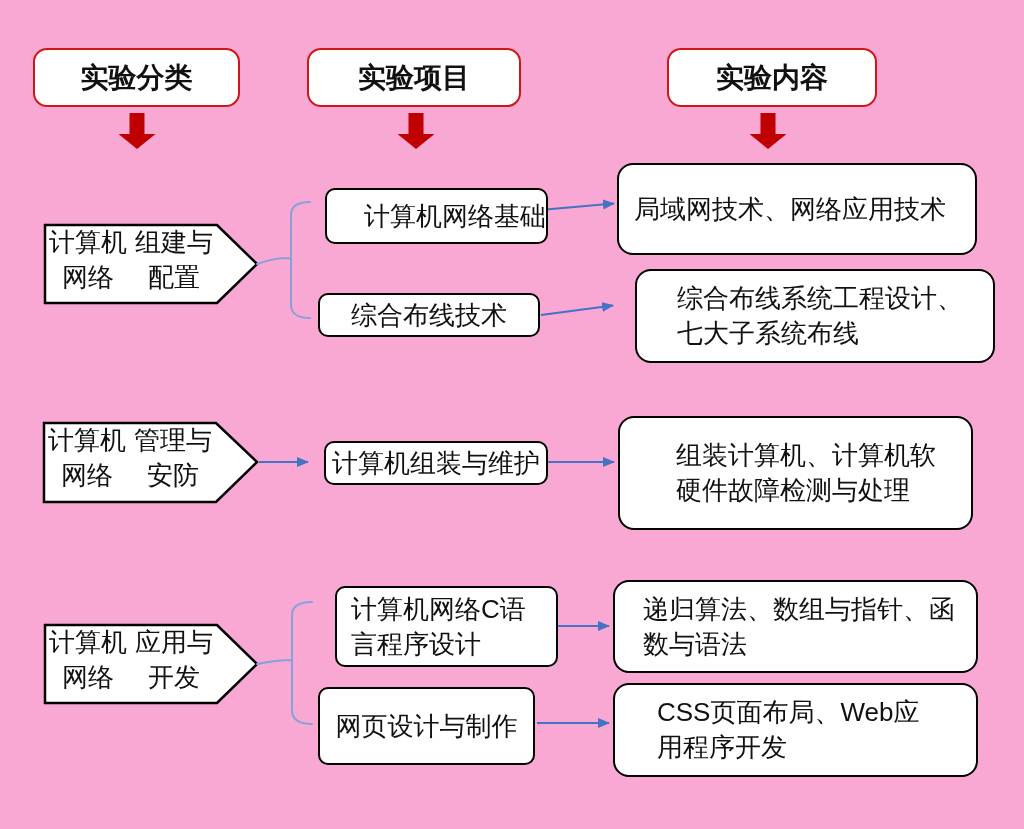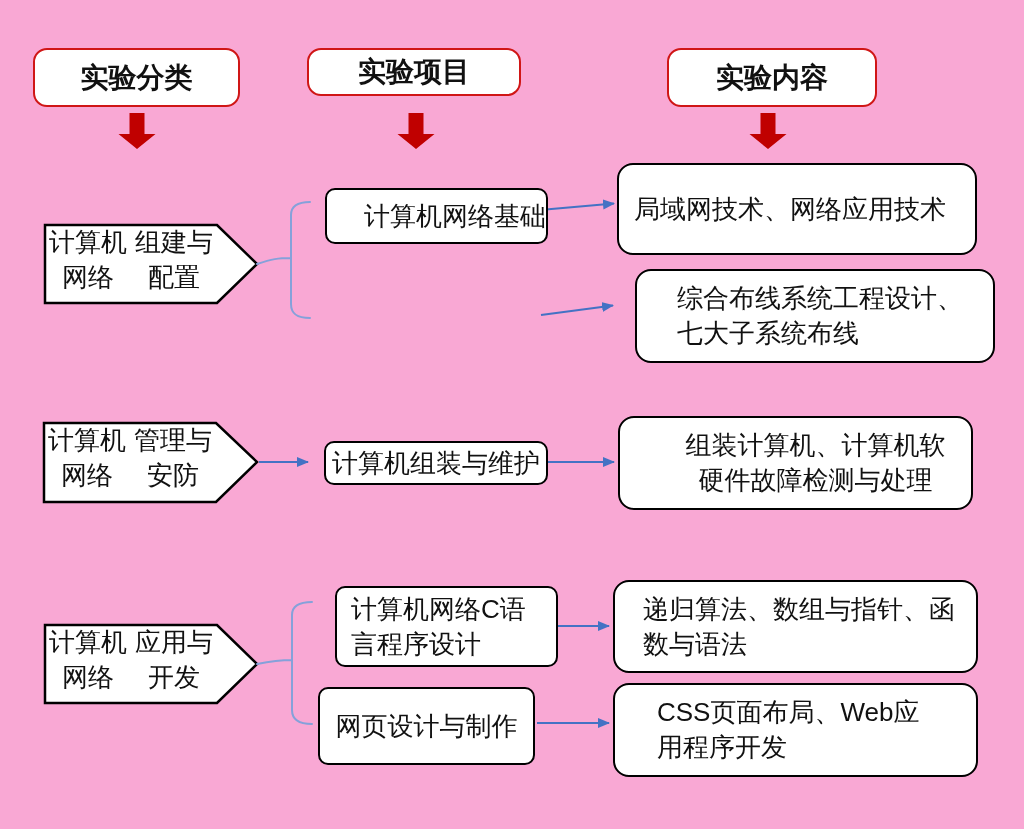--- a/index.html
+++ b/index.html
@@ -50,21 +50,21 @@
     <line class="blue-line" x1="541" y1="315" x2="613" y2="305.5" marker-end="url(#bluehead)"></line>
     <line class="blue-line" x1="259" y1="462" x2="308" y2="462" marker-end="url(#bluehead)"></line>
     <line class="blue-line" x1="539" y1="462" x2="614" y2="462" marker-end="url(#bluehead)"></line>
     <line class="blue-line" x1="540" y1="626" x2="609" y2="626" marker-end="url(#bluehead)"></line>
     <line class="blue-line" x1="537" y1="723" x2="609" y2="723" marker-end="url(#bluehead)"></line>
   </svg>
 
   <div class="box header-box" style="left:33px;top:48px;width:207px;height:59px;">
     <span>实验分类</span>
   </div>
-  <div class="box header-box" style="left:307px;top:48px;width:214px;height:48px;">
+  <div class="box header-box" style="left:307px;top:48px;width:214px;height:59px;">
     <span>实验项目</span>
   </div>
   <div class="box header-box" style="left:667px;top:48px;width:210px;height:59px;">
     <span>实验内容</span>
   </div>
 
   <div class="cat-text" style="left:45px;top:225px;width:172px;height:78px;">
     <div class="l1">计算机网络</div>
     <div class="l2">组建与配置</div>
   </div>
@@ -74,20 +74,24 @@
   </div>
   <div class="cat-text" style="left:45px;top:625px;width:172px;height:78px;">
     <div class="l1">计算机网络</div>
     <div class="l2">应用与开发</div>
   </div>
 
   <div class="box black-box mid-box" style="left:325px;top:188px;width:223px;height:56px;align-items:flex-end;">
     <div class="l1">计算机网络基础</div>
 
   </div>
+  <div class="box black-box mid-box" style="left:318px;top:293px;width:222px;height:44px;">
+    <div class="l1">综合布线技术</div>
+
+  </div>
   <div class="box black-box mid-box" style="left:313px;top:441px;width:224px;height:44px;margin-left:11px;">
     <div class="l1">计算机组装与维护</div>
 
   </div>
   <div class="box black-box mid-box" style="left:315px;top:586px;width:223px;height:81px;text-align:left;padding-left:14px;margin-left:20px;">
     <div class="l1">计算机网络C语</div>
     <div class="l2">言程序设计</div>
   </div>
   <div class="box black-box mid-box" style="left:318px;top:687px;width:217px;height:78px;">
     <div class="l1">网页设计与制作</div>
@@ -95,21 +99,21 @@
   </div>
 
   <div class="box black-box right-box" style="left:617px;top:163px;width:360px;height:92px;padding-left:15px;">
     <div class="l1">局域网技术、网络应用技术</div>
 
   </div>
   <div class="box black-box right-box" style="left:635px;top:269px;width:360px;height:94px;padding-left:40px;">
     <div class="l1">综合布线系统工程设计、</div>
     <div class="l2">七大子系统布线</div>
   </div>
-  <div class="box black-box right-box" style="left:618px;top:416px;width:355px;height:94px;padding-left:40px;text-align:center;">
+  <div class="box black-box right-box" style="left:618px;top:416px;width:355px;height:114px;padding-left:56px;">
     <div class="l1">组装计算机、计算机软</div>
     <div class="l2">硬件故障检测与处理</div>
   </div>
   <div class="box black-box right-box" style="left:613px;top:580px;width:365px;height:93px;padding-left:28px;">
     <div class="l1">递归算法、数组与指针、函</div>
     <div class="l2">数与语法</div>
   </div>
   <div class="box black-box right-box" style="left:613px;top:683px;width:365px;height:94px;padding-left:42px;">
     <div class="l1">CSS页面布局、Web应</div>
     <div class="l2">用程序开发</div>

